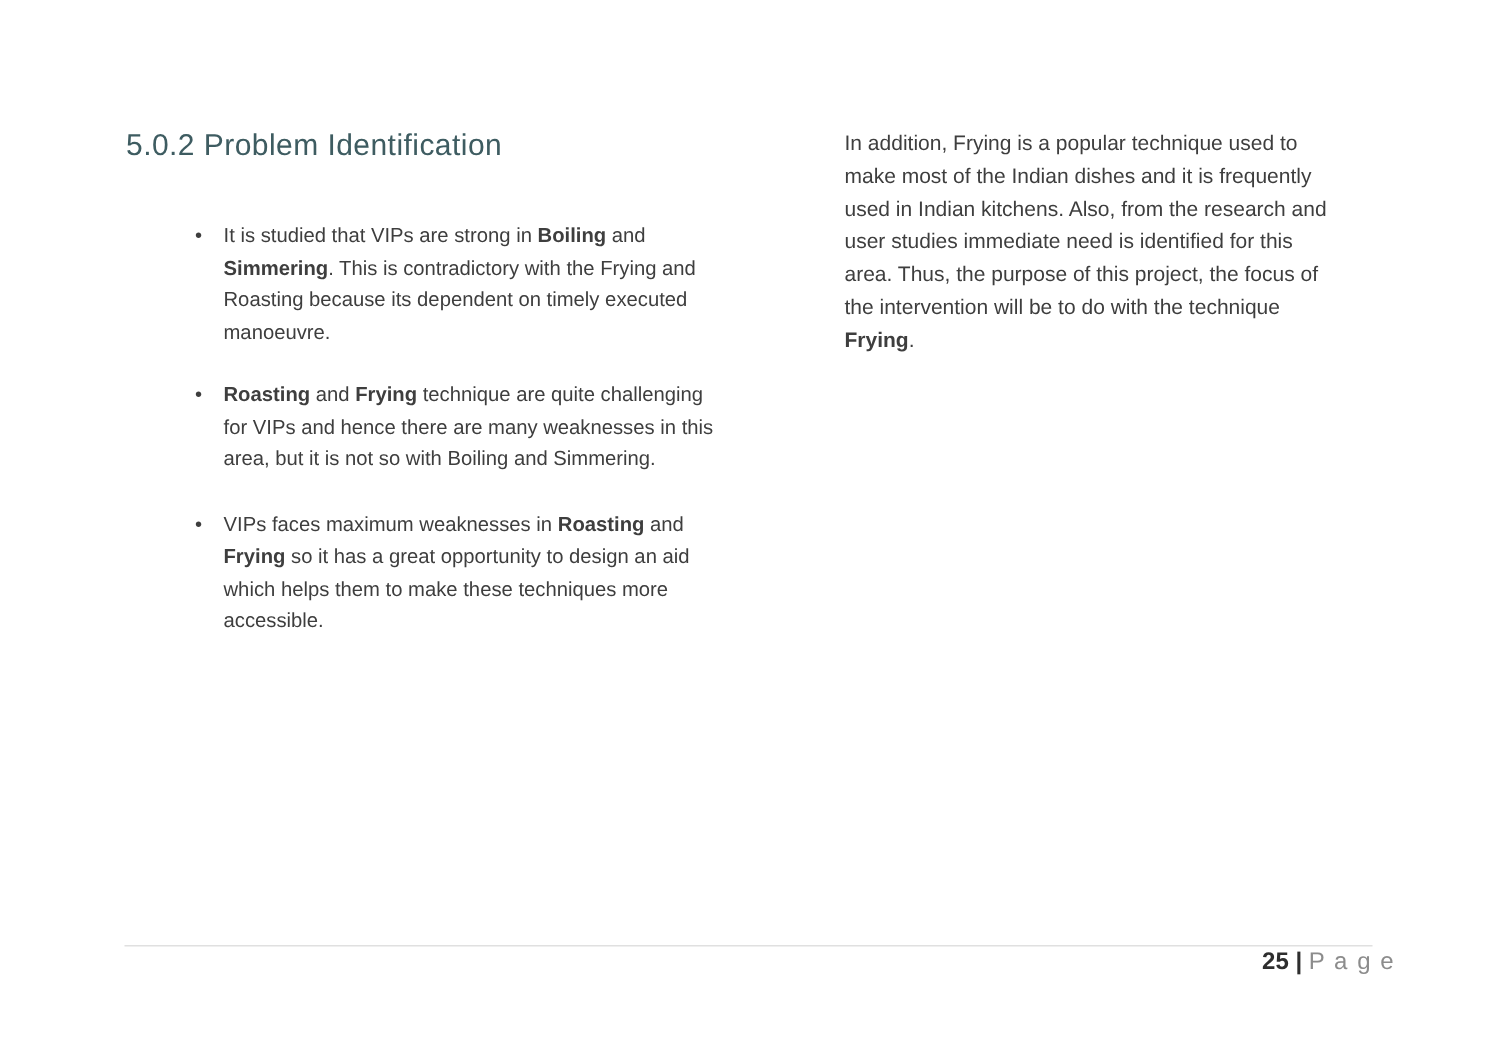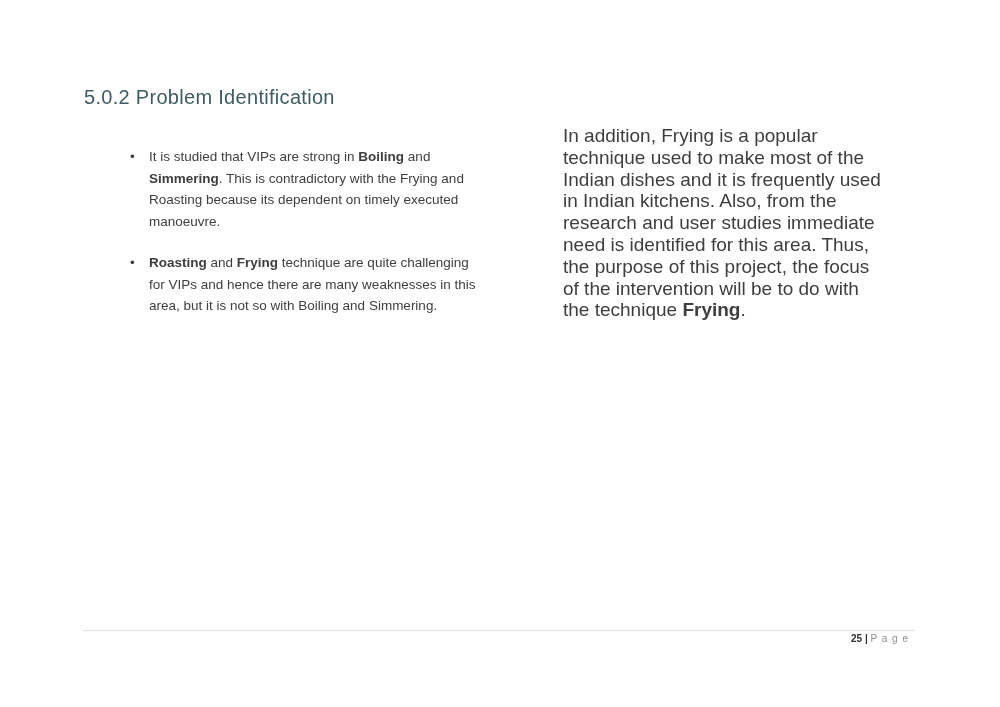--- a/index.html
+++ b/index.html
@@ -42,54 +42,54 @@
     position: absolute;
     left: 46px;
     top: 0;
     color: #3E3E3E;
   }
   .right-paragraph {
     position: absolute;
     left: 563px;
     top: 85px;
     width: 322px;
-    font-size: 19px;
+    font-size: 14px;
     line-height: 21.8px;
-    margin-top: 40px;
   }
   .bold { font-weight: 700; }
   .footer-rule {
     position: absolute;
     left: 83px;
     top: 630px;
     width: 832px;
     height: 1px;
     background: #E0E0E0;
   }
   .footer {
     position: absolute;
-    right: 91px;
+    right: 70px;
     top: 633px;
-    font-size: 10px;
+    font-size: 16px;
     white-space: pre;
   }
   .footer .num { color: #2E2E2E; font-weight: 700; }
   .footer .sep { color: #2E2E2E; font-weight: 700; }
   .footer .word { color: #8C8C8C; letter-spacing: 1px; }
 </style>
 </head>
 <body>
 
 <div class="page">
 
   <h1 class="heading">5.0.2 Problem Identification</h1>
 
   <ul class="bullet-list">
     <li><span>It is studied that VIPs are strong in </span><span class="bold">Boiling</span><span> and </span><span class="bold">Simmering</span><span>. This is contradictory with the Frying and Roasting because its dependent on timely executed manoeuvre.</span></li>
     <li><span class="bold">Roasting</span><span> and </span><span class="bold">Frying</span><span> technique are quite challenging for VIPs and hence there are many weaknesses in this area, but it is not so with Boiling and Simmering.</span></li>
+    <li><span>VIPs faces maximum weaknesses in </span><span class="bold">Roasting</span><span> and </span><span class="bold">Frying</span><span> so it has a great opportunity to design an aid which helps them to make these techniques more accessible.</span></li>
   </ul>
 
   <p class="right-paragraph"><span>In addition, Frying is a popular technique used to make most of the Indian dishes and it is frequently used in Indian kitchens. Also, from the research and user studies immediate need is identified for this area. Thus, the purpose of this project, the focus of the intervention will be to do with the technique </span><span class="bold">Frying</span><span>.</span></p>
 
   <div class="footer-rule"></div>
 
   <div class="footer"><span class="num">25</span><span class="sep"> | </span><span class="word">P a g e</span></div>
 
 </div>
 

